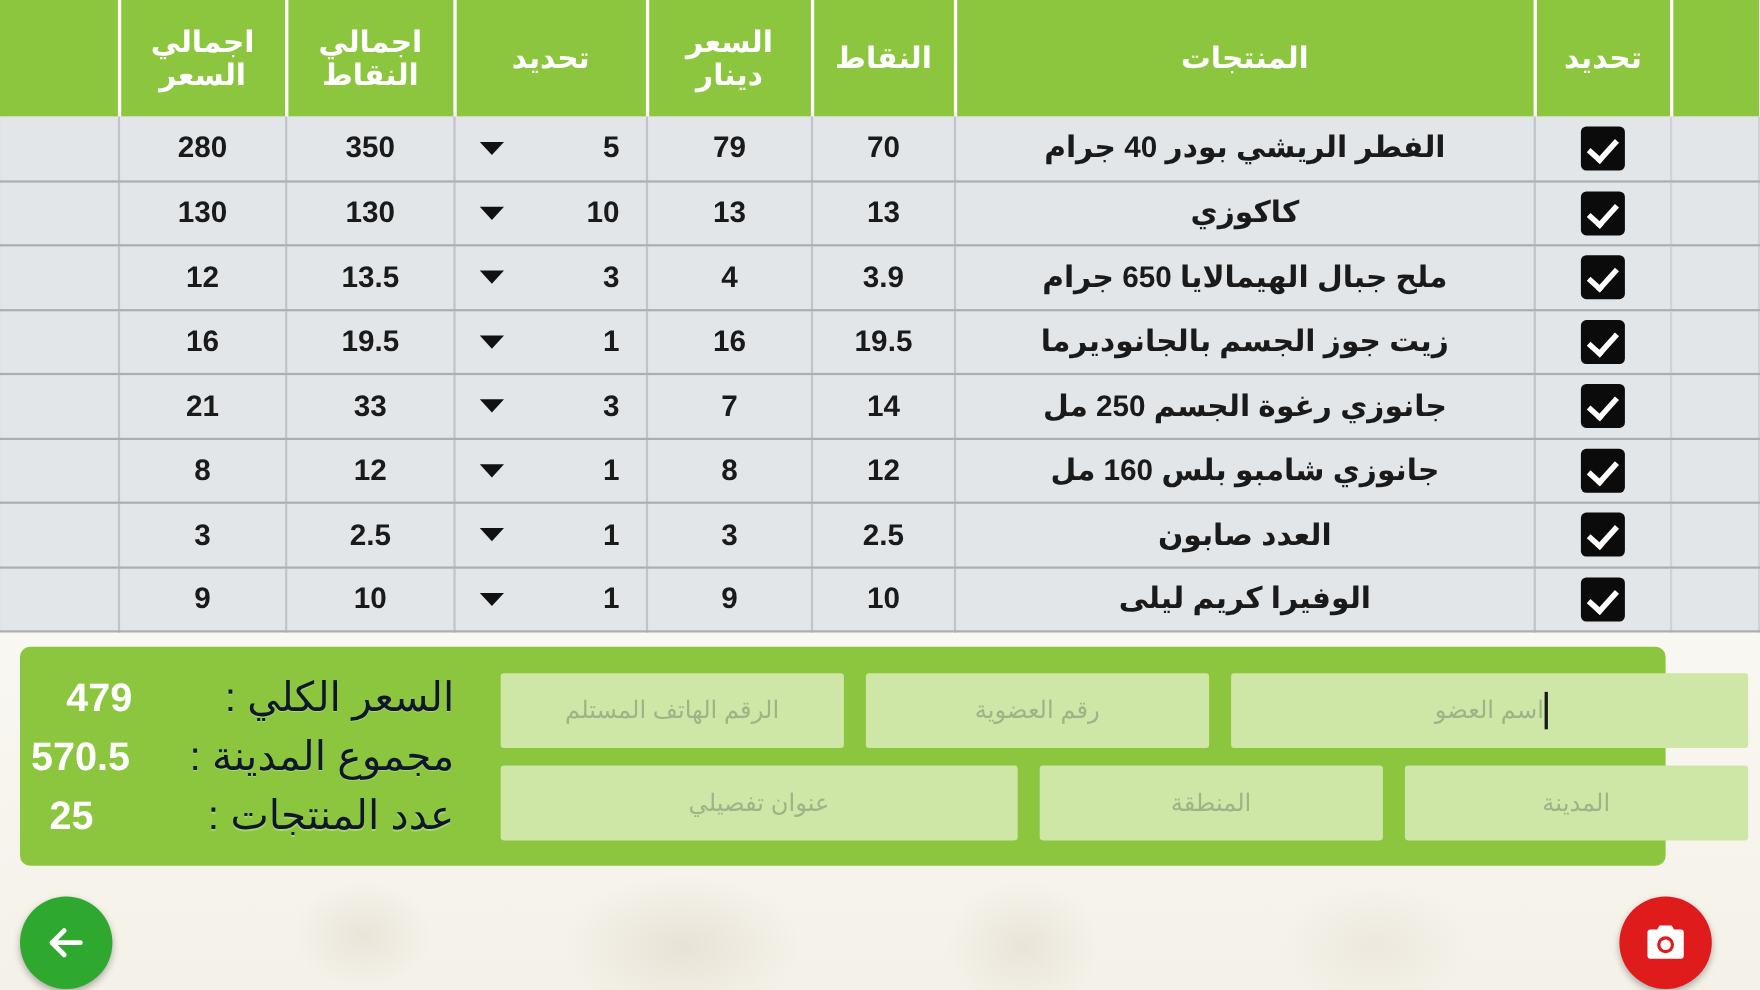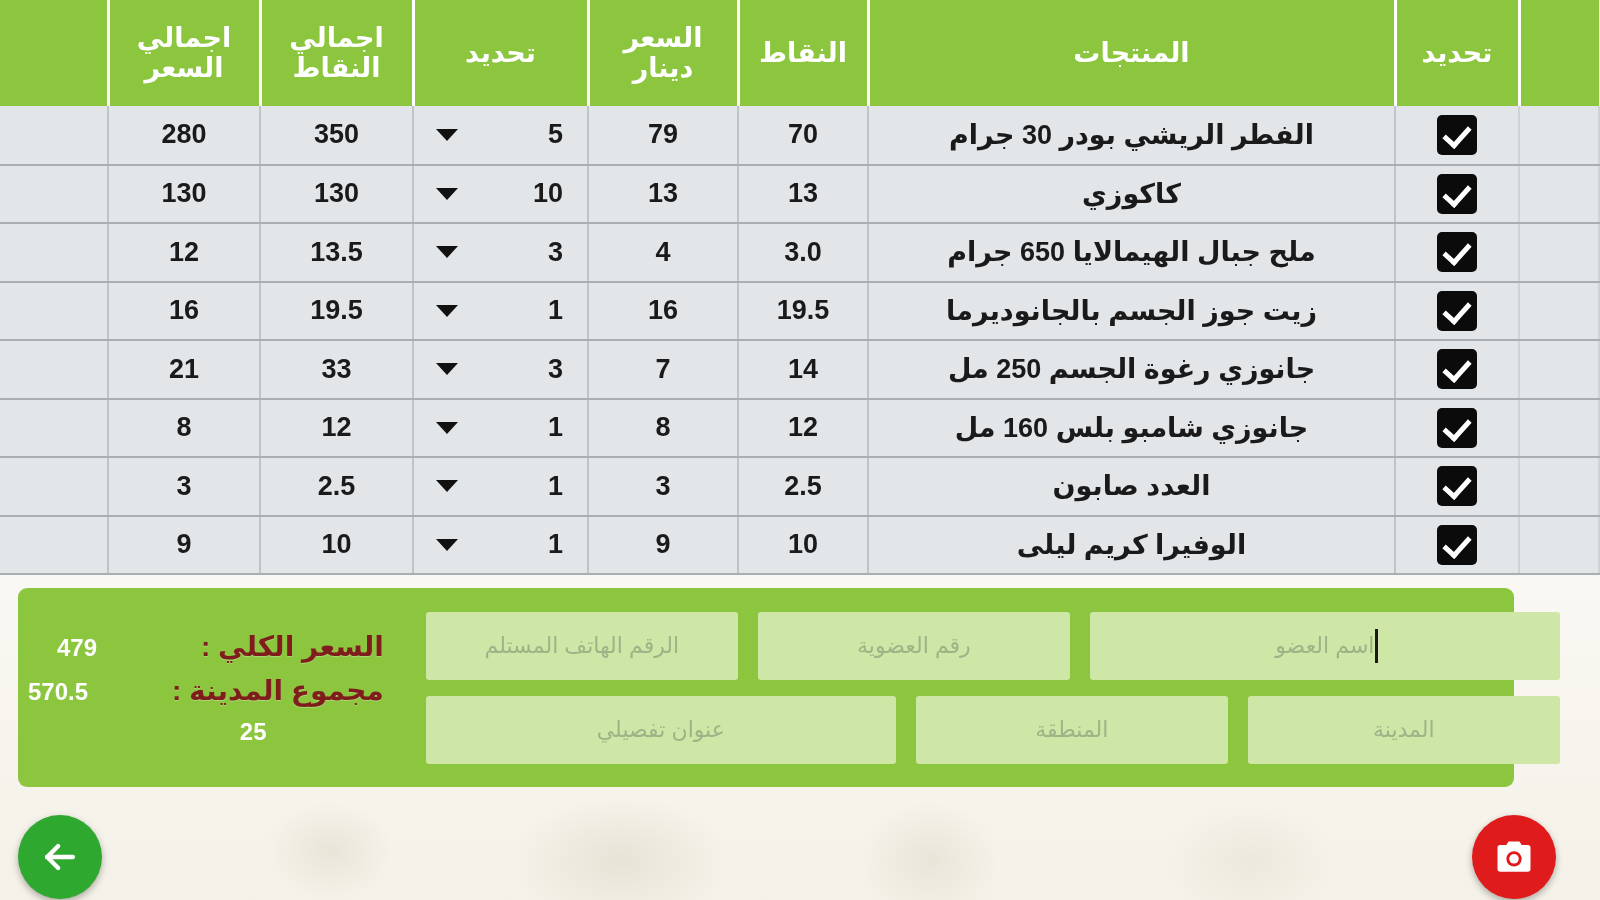--- a/index.html
+++ b/index.html
@@ -163,27 +163,27 @@
   }
   .summary-row {
     display: flex;
     flex-direction: row;
     align-items: baseline;
     justify-content: flex-start;
     color: #ffffff;
     white-space: nowrap;
   }
   .summary-label {
-    font-size: 28px;
-    font-weight: bold;
-    color: #7f1d1d;
+    font-size: 37px;
+    font-weight: normal;
+    color: #0f172a;
     text-shadow: 0 1px 0 rgba(255,255,255,0.25);
   }
   .summary-value {
-    font-size: 24px;
+    font-size: 36px;
     font-weight: bold;
     color: #ffffff;
     margin-right: 34px;
     min-width: 110px;
     text-align: left;
     direction: ltr;
   }
 
   .fields {
     flex: 1;
@@ -281,21 +281,21 @@
           <th style="width:152px"><span>اجمالي</span><br><span>السعر</span></th>
           <th class="edge-l" style="width:109px"></th>
         </tr>
       </thead>
       <tbody id="table-body">
           <tr>
             <td class="col-blank-r"></td>
             <td class="">
               <span class="chk"></span>
             </td>
-            <td class="cell-product">الفطر الريشي بودر 30 جرام</td>
+            <td class="cell-product">الفطر الريشي بودر 40 جرام</td>
             <td class="">70</td>
             <td class="">79</td>
             <td class="">
               <div class="qty-select">
                 <span class="qty-caret"></span>
                 <span class="qty-value">5</span>
               </div>
             </td>
             <td class="">350</td>
             <td class="">280</td>
@@ -318,21 +318,21 @@
             <td class="">130</td>
             <td class="">130</td>
             <td class="col-blank-l"></td>
           </tr>
           <tr>
             <td class="col-blank-r"></td>
             <td class="">
               <span class="chk"></span>
             </td>
             <td class="cell-product">ملح جبال الهيمالايا 650 جرام</td>
-            <td class="">3.0</td>
+            <td class="">3.9</td>
             <td class="">4</td>
             <td class="">
               <div class="qty-select">
                 <span class="qty-caret"></span>
                 <span class="qty-value">3</span>
               </div>
             </td>
             <td class="">13.5</td>
             <td class="">12</td>
             <td class="col-blank-l"></td>
@@ -436,20 +436,21 @@
     <div class="summary">
       <div class="summary-row">
         <span class="summary-label">السعر الكلي :</span>
         <span class="summary-value">479</span>
       </div>
       <div class="summary-row">
         <span class="summary-label">مجموع المدينة :</span>
         <span class="summary-value">570.5</span>
       </div>
       <div class="summary-row">
+        <span class="summary-label">عدد المنتجات :</span>
         <span class="summary-value">25</span>
       </div>
     </div>
 
     <div class="fields">
       <div class="field-row">
         <div class="tf-wrap tf-member-name">
           <input class="tf" style="width: 100%;" type="text" placeholder="اسم العضو">
           <span class="caret"></span>
         </div>

